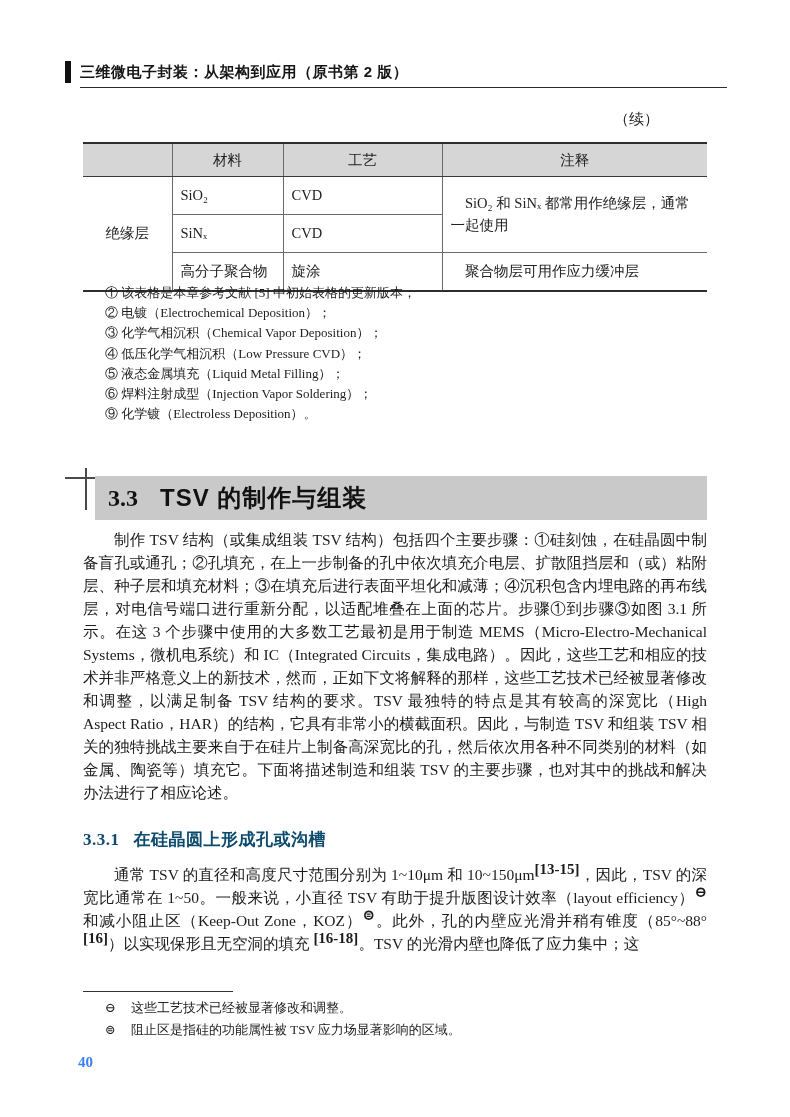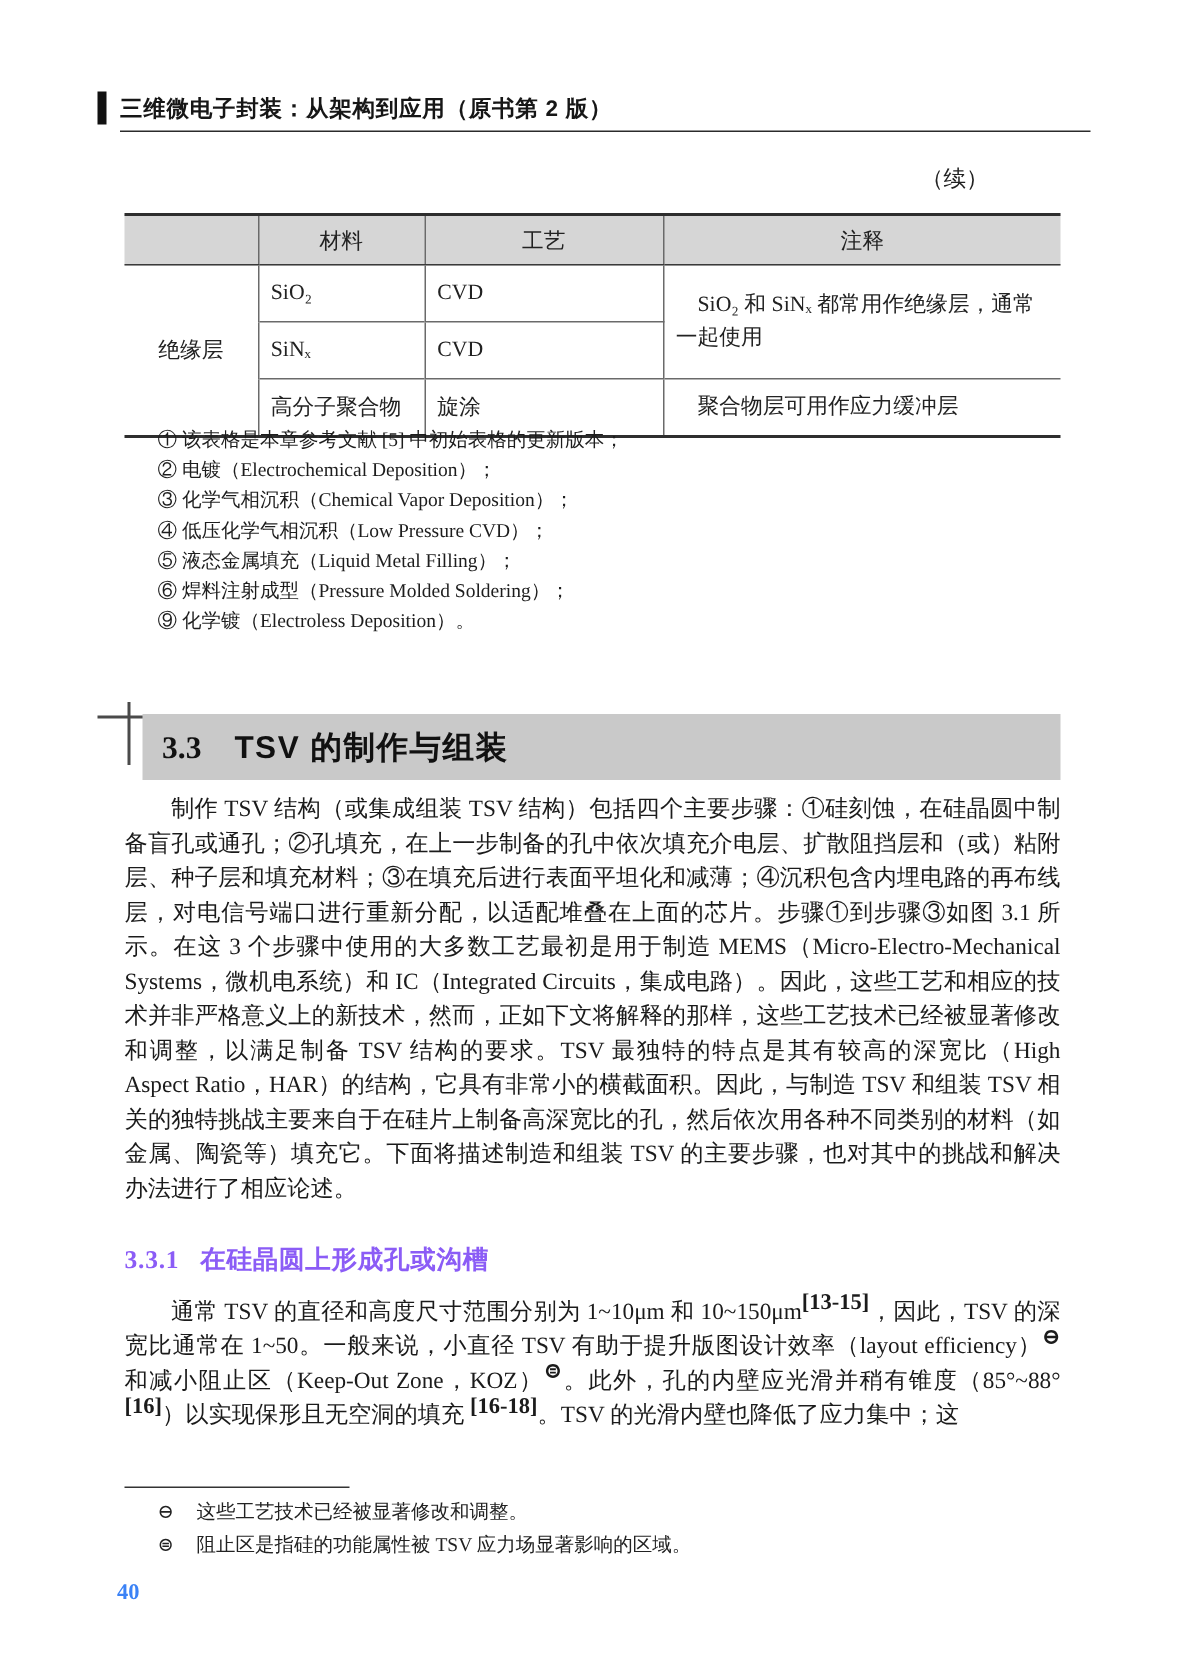--- a/index.html
+++ b/index.html
@@ -38,39 +38,39 @@
   .tbl td.note{text-indent:1em;line-height:1.45;}
   
   .tnotes{position:absolute;left:105px;top:283px;width:580px;
     font-size:13px;line-height:20.2px;color:#1d1d1d;}
   .tnotes div{white-space:nowrap;}
   
   .sec-bar{
     position:absolute;left:95px;top:476px;width:612px;height:44px;background:#c9c9c9;
     display:flex;align-items:center;
     font-family:"Liberation Sans","DejaVu Sans",sans-serif;font-weight:bold;
-    font-size:21px;color:#111;
+    font-size:24px;color:#111;
   }
   .sec-num{margin-left:13px;font-family:"Liberation Serif","DejaVu Serif",serif;}
   .sec-title{margin-left:22px;letter-spacing:1px;}
   .regmark-v{position:absolute;left:85px;top:468px;width:1.5px;height:42px;background:#4a4a4a;}
   .regmark-h{position:absolute;left:65px;top:477px;width:40px;height:1.5px;background:#4a4a4a;}
   
   .para{
     position:absolute;left:83px;width:624px;font-size:15.5px;line-height:23px;
     text-align:justify;text-indent:2em;color:#1b1b1b;
   }
   .p1{top:528px;}
   .p2{top:863px;}
   .para sup{font-size:15px;line-height:0;vertical-align:super;font-weight:bold;}
   
   .subsec{
     position:absolute;left:83px;top:828px;
     font-family:"Liberation Sans","DejaVu Sans",sans-serif;font-weight:bold;
-    font-size:17px;color:#8b5cf6;letter-spacing:.5px;
+    font-size:17px;color:#0c4a6e;letter-spacing:.5px;
   }
   .subsec .n{font-family:"Liberation Serif","DejaVu Serif",serif;margin-right:14px;}
   
   .fn-rule{position:absolute;left:83px;top:991px;width:150px;height:0;border-top:1.5px solid #333;}
   .fnotes{position:absolute;left:105px;top:997px;width:580px;font-size:13px;line-height:21.5px;color:#222;}
   .fnote{display:flex;}
   .fnote .mk{width:26px;flex:0 0 26px;}
   
   .pagenum{position:absolute;left:78px;top:1054px;font-weight:bold;font-size:15px;color:#3b82f6;}
 </style>
@@ -120,21 +120,21 @@
     </tr>
   </tbody>
     </table>
 
   <div class="tnotes">
     <div>① 该表格是本章参考文献 [5] 中初始表格的更新版本；</div>
     <div>② 电镀（Electrochemical Deposition）；</div>
     <div>③ 化学气相沉积（Chemical Vapor Deposition）；</div>
     <div>④ 低压化学气相沉积（Low Pressure CVD）；</div>
     <div>⑤ 液态金属填充（Liquid Metal Filling）；</div>
-    <div>⑥ 焊料注射成型（Pressure Molded Soldering）；</div>
+    <div>⑥ 焊料注射成型（Injection Vapor Soldering）；</div>
     <div>⑨ 化学镀（Electroless Deposition）。</div>
   </div>
 
   <div class="regmark-v"></div>
   <div class="regmark-h"></div>
 
   <div class="sec-bar">
     <span class="sec-num">3.3</span>
     <span class="sec-title">TSV 的制作与组装</span>
   </div>

